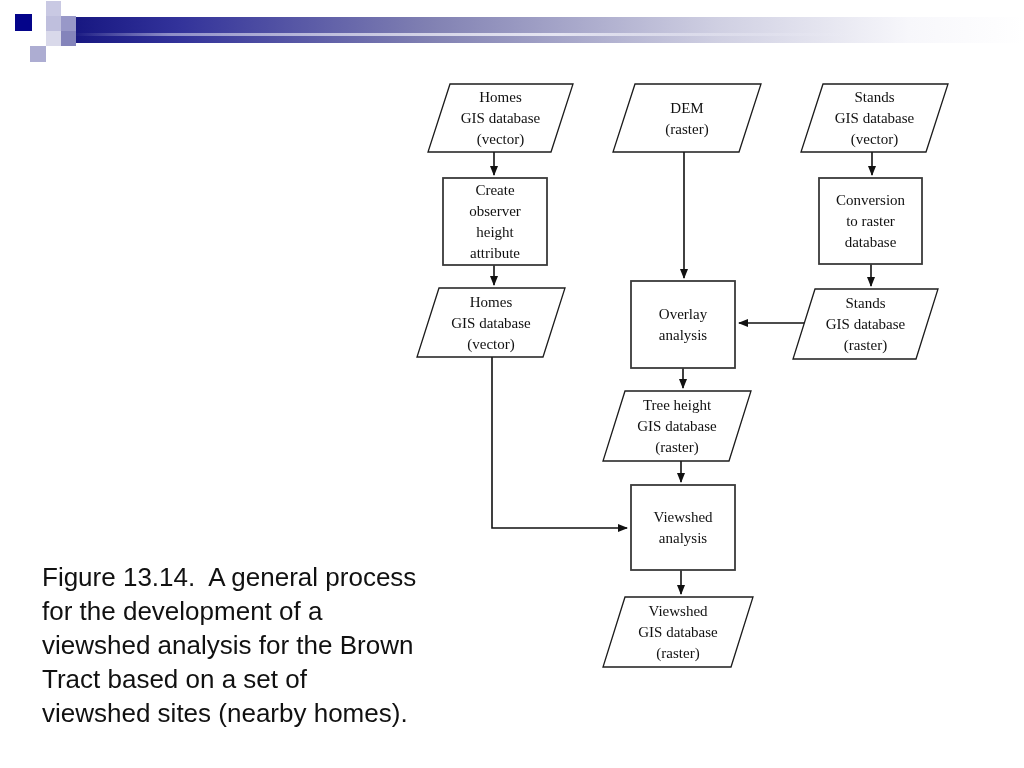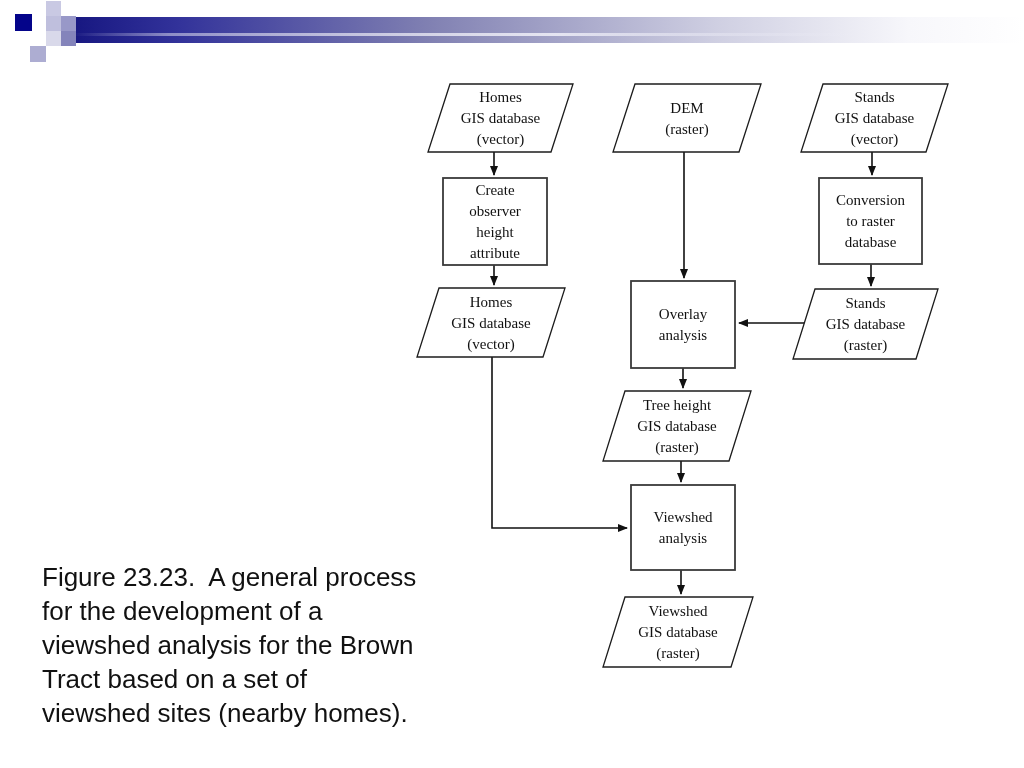--- a/index.html
+++ b/index.html
@@ -121,19 +121,19 @@
           <rect x="819" y="178" width="103" height="86" class="proc"></rect>
           <text class="label"><tspan x="870.5" y="205">Conversion</tspan><tspan x="870.5" y="226">to raster</tspan><tspan x="870.5" y="247">database</tspan></text>
         </g>
         <g>
           <polygon points="815,289 938,289 916,359 793,359" class="data"></polygon>
           <text class="label"><tspan x="865.5" y="308">Stands</tspan><tspan x="865.5" y="329">GIS database</tspan><tspan x="865.5" y="350">(raster)</tspan></text>
         </g>
       </g>
   </svg>
 
-  <div class="caption">Figure 23.23.  A general process
+  <div class="caption">Figure 13.14.  A general process
 for the development of a
 viewshed analysis for the Brown
 Tract based on a set of
 viewshed sites (nearby homes).</div>
 
 </div>
 
 </body></html>

